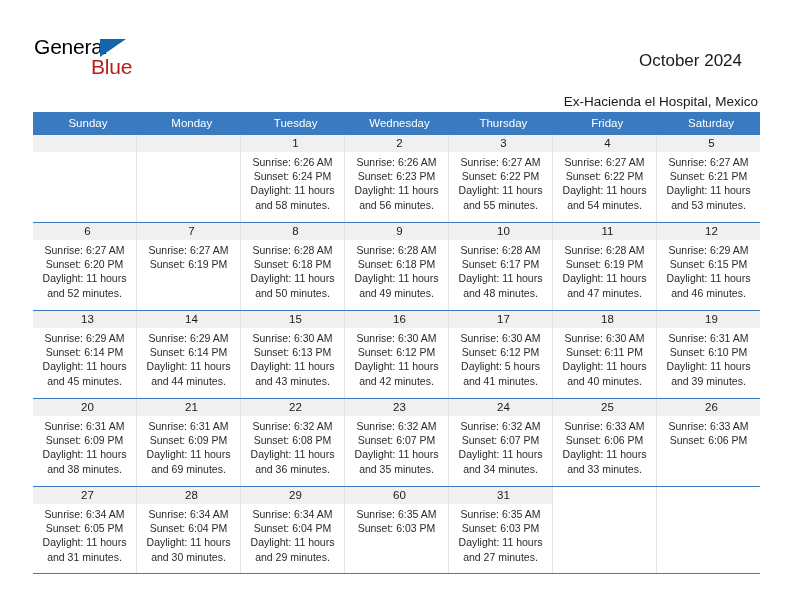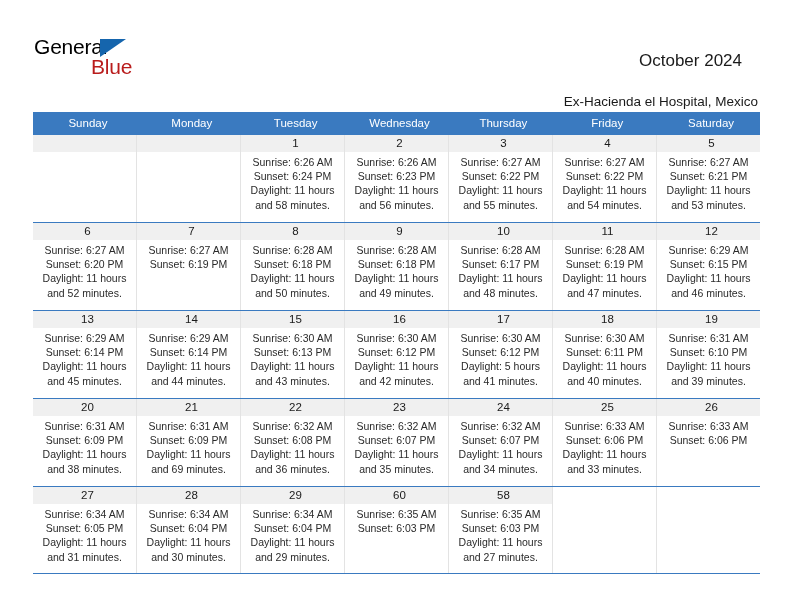--- a/index.html
+++ b/index.html
@@ -433,21 +433,21 @@
             </div>
           </div>
           <div class="day">
             <span class="day-num">60</span>
             <div class="day-info">
               <div>Sunrise: 6:35 AM</div>
               <div>Sunset: 6:03 PM</div>
             </div>
           </div>
           <div class="day">
-            <span class="day-num">58</span>
+            <span class="day-num">31</span>
             <div class="day-info">
               <div>Sunrise: 6:35 AM</div>
               <div>Sunset: 6:03 PM</div>
               <div class="wrap">Daylight: 11 hours and 27 minutes.</div>
             </div>
           </div>
           <div class="day blank">
             <span class="day-num"></span>
           </div>
           <div class="day blank">

